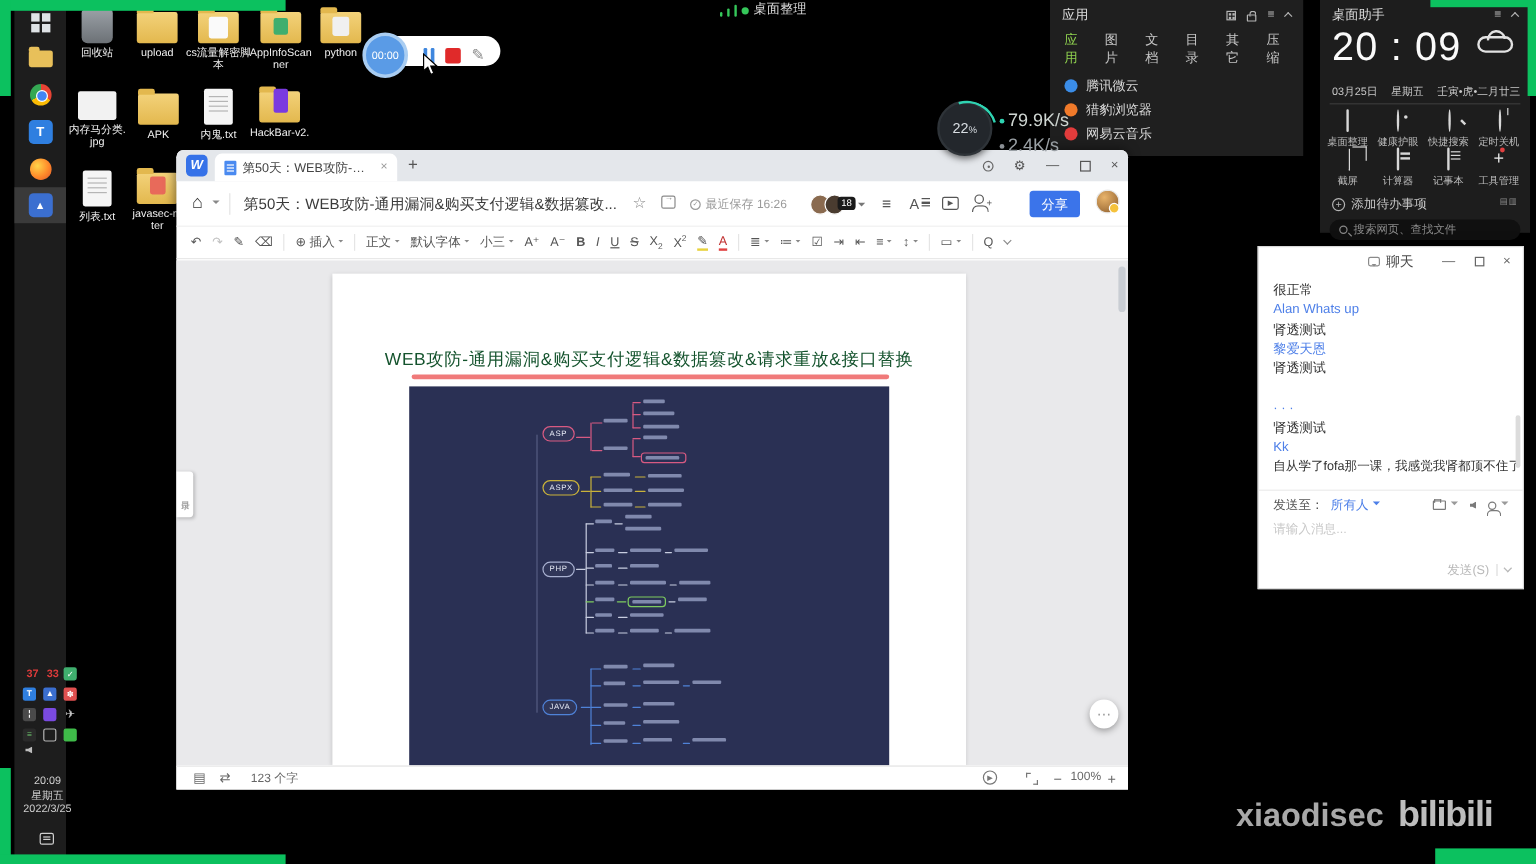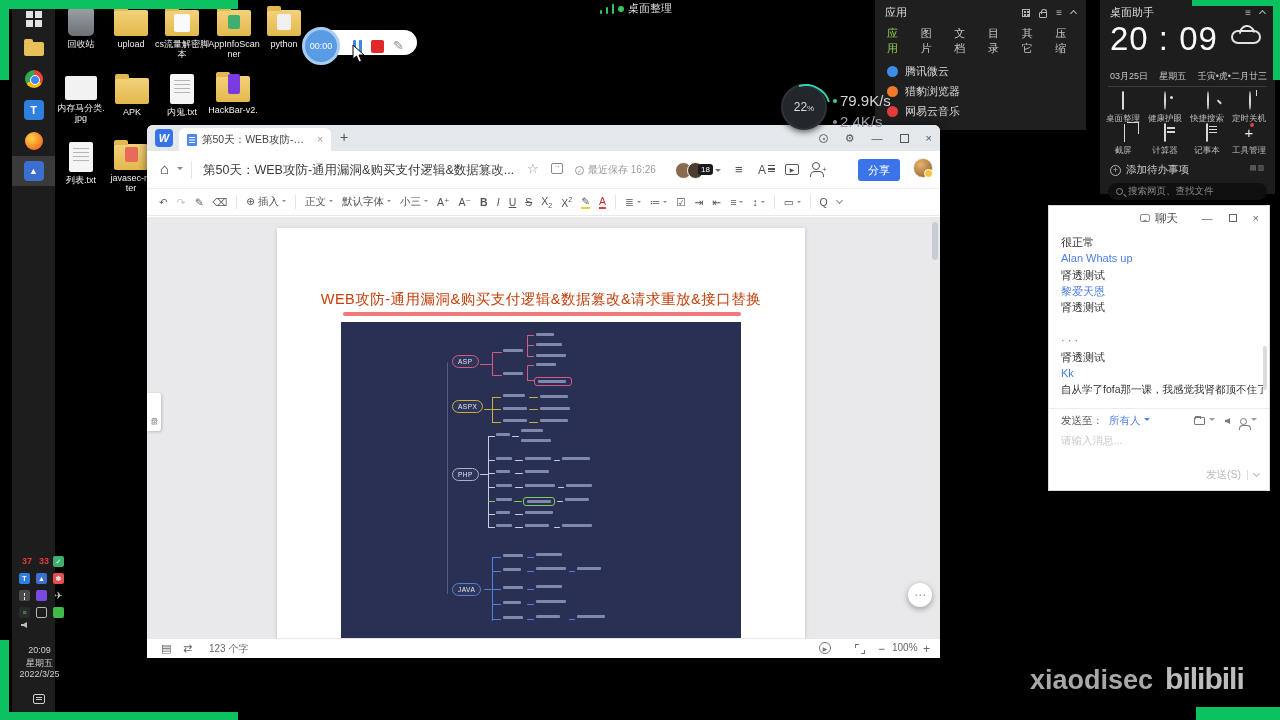--- a/index.html
+++ b/index.html
@@ -193,21 +193,21 @@
   #wtools{height:27px;border-bottom:1px solid #e8e8e8;display:flex;align-items:center;gap:9px;padding:0 12px;font-size:10.5px;color:#555;white-space:nowrap}
   #wtools .sep{width:1px;height:14px;background:#e5e5e5}
   #wtools .dim{color:#c0c0c0}
   #wtools .dd:after{content:"";display:inline-block;width:0;height:0;border:2.5px solid transparent;border-top-color:#888;margin-left:3px;vertical-align:1px}
   #wtools .hl{border-bottom:2.5px solid #e8d23c;padding-bottom:0}
   #wtools .fc{border-bottom:2.5px solid #e04040;padding-bottom:0;color:#c03030}
   #wtools sub,#wtools sup{font-size:7px}
 
   #wcanvas{position:absolute;left:0;top:92px;width:793px;height:421px;background:#e9e9eb;overflow:hidden}
   #page{position:absolute;left:130px;top:11px;width:528px;height:410px;background:#fff;box-shadow:0 1px 4px rgba(0,0,0,.18)}
-  #ptitle{position:absolute;left:0;right:0;top:62px;text-align:center;color:#c2410c;font-size:14.5px;font-weight:500;letter-spacing:.5px}
+  #ptitle{position:absolute;left:0;right:0;top:62px;text-align:center;color:#14532d;font-size:14.5px;font-weight:500;letter-spacing:.5px}
   #punder{position:absolute;left:66px;top:84px;width:398px;height:3.5px;background:#f07a7a;border-radius:2px}
   #mindmap{position:absolute;left:64px;top:94px;width:400px;height:316px;background:#2a3054}
   #mindmap i{position:absolute;border-radius:1px}
   .mm-node{position:absolute;left:111px;border:1px solid;border-radius:7px;font-size:6.5px;line-height:9px;color:#e6eaf5;padding:1px 5px;background:rgba(255,255,255,.03);letter-spacing:.5px}
   .n0{top:33px}.n1{top:78px}.n2{top:146px}.n3{top:261px}
   #toctab{position:absolute;left:0;top:176px;width:14px;height:38px;background:#fff;box-shadow:1px 1px 3px rgba(0,0,0,.2);border-radius:0 3px 3px 0;writing-mode:vertical-rl;text-align:center;font-size:7.5px;color:#999;display:flex;align-items:center;justify-content:center}
   .cscroll{position:absolute;right:2px;top:5px;width:6px;height:38px;background:#c9cdd3;border-radius:3px}
 
   #wstatus{position:absolute;left:0;bottom:0;width:793px;height:20px;background:#fff;border-top:1px solid #e8e8e8;font-size:10px;color:#666}
   #wstatus .li{position:absolute;top:3px}

